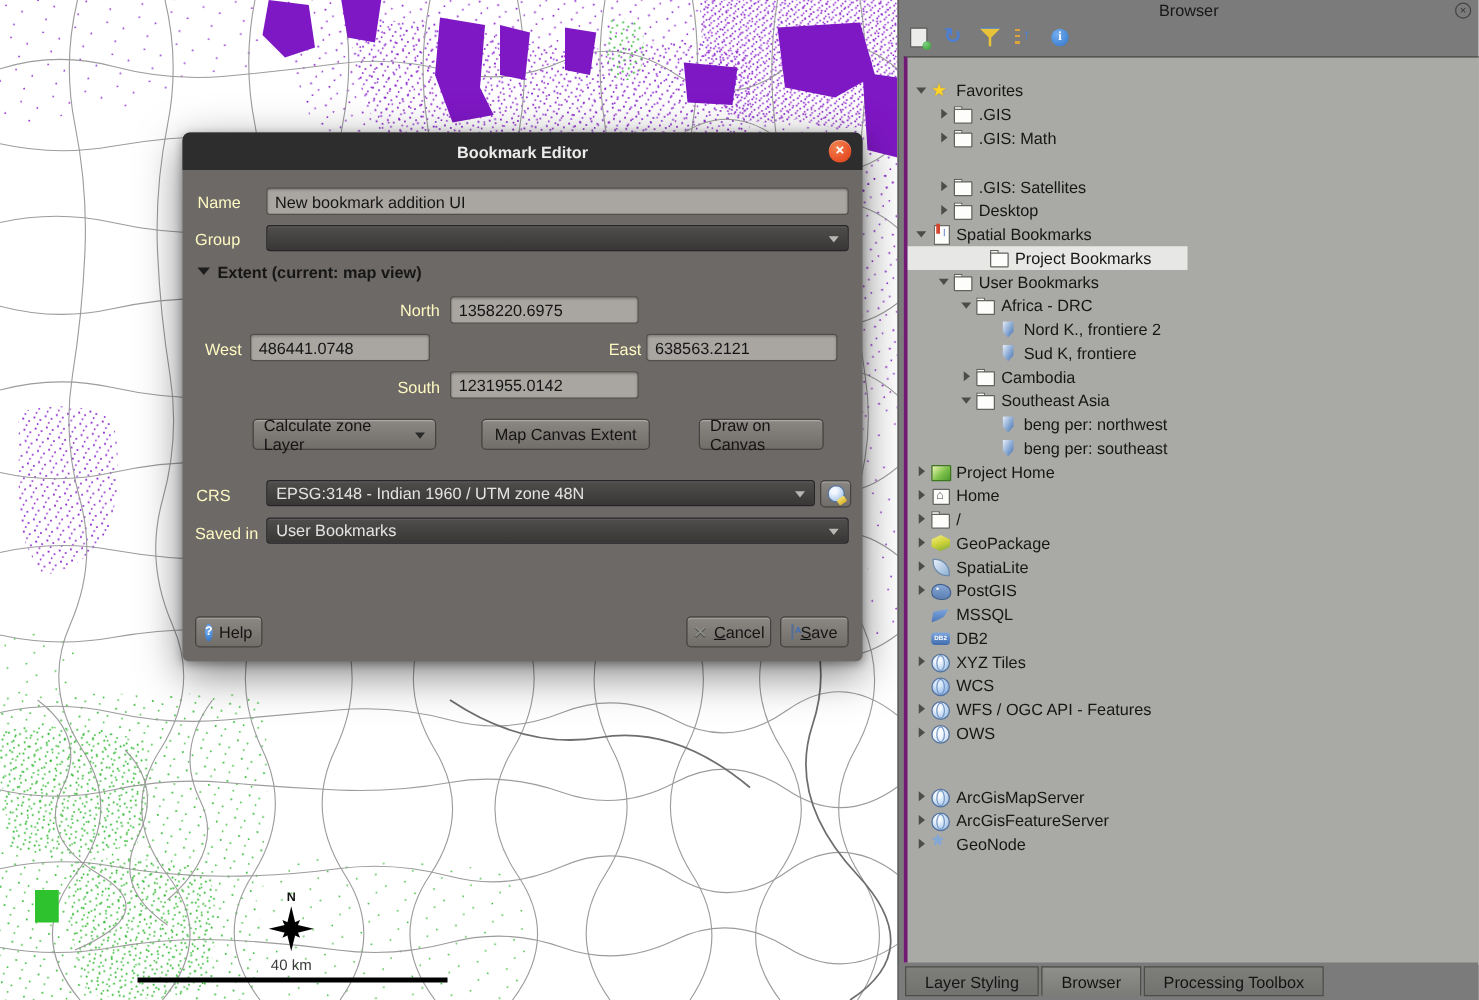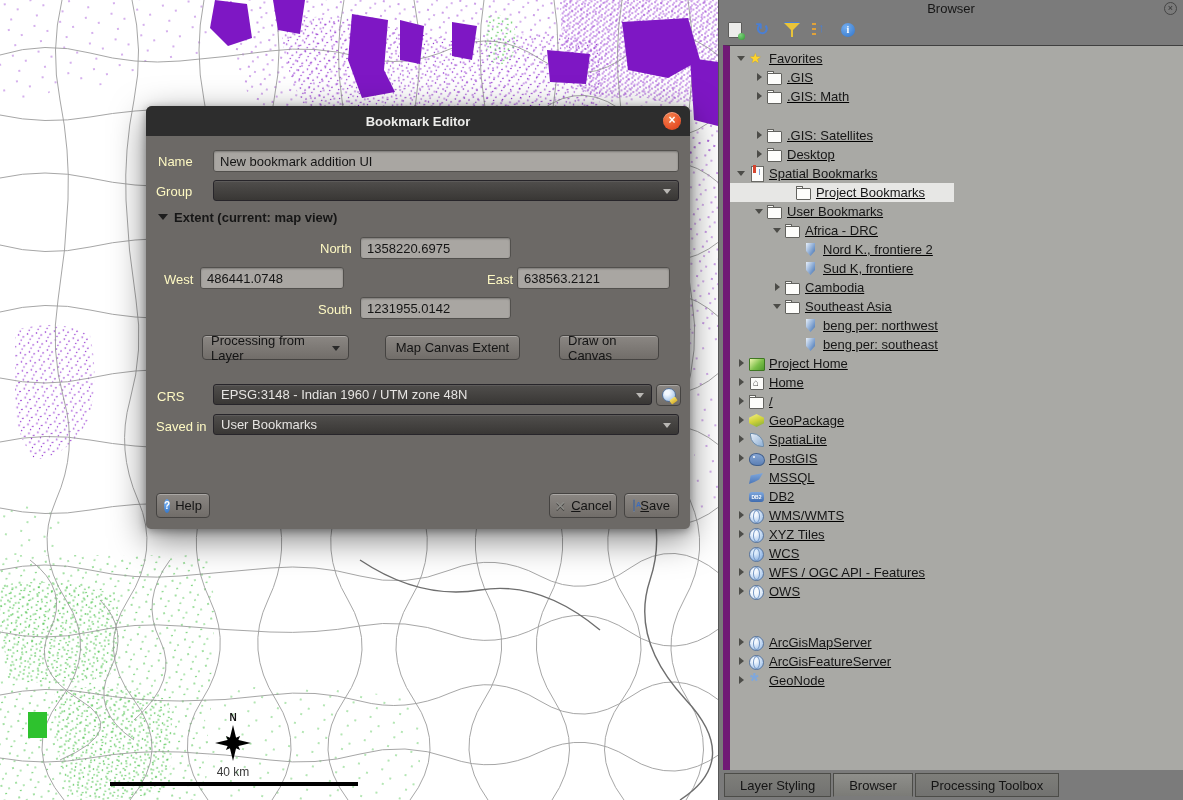--- a/index.html
+++ b/index.html
@@ -80,21 +80,21 @@
   .tb-collapse::before { content:''; position:absolute; left:2px; top:3px; width:4px; height:13px;
     background:repeating-linear-gradient(#e0a23a 0 2px, transparent 2px 5px); }
   .tb-collapse::after { content:'↑'; position:absolute; left:8px; top:0px; font-size:13px;
     font-weight:bold; color:#4a7fd4; }
   .tb-info::before { content:'i'; position:absolute; left:3px; top:3px; width:14px; height:14px;
     border-radius:50%; background:radial-gradient(circle at 35% 30%, #74aef0, #2f73c8);
     color:#fff; font-size:10px; font-weight:bold; text-align:center; line-height:14px;
     font-family:"Liberation Serif","DejaVu Serif",serif; }
 
   #tree { position:absolute; left:4px; right:0; top:45px; bottom:30px; background:#a9a9a5;
-    border-top:1px solid #3f3f3f; border-left:7px solid #701a75; overflow:hidden; padding-top:3px;text-decoration:underline; }
+    border-top:1px solid #3f3f3f; border-left:3px solid #701a75; overflow:hidden; padding-top:17px; }
   .row { height:19px; display:flex; align-items:center; font-size:13px; color:#161616;
     white-space:nowrap; }
   .row.selected { background:#e7e7e5; width:224px; }
   .arrow { width:13px; flex:none; position:relative; height:19px; }
   .arrow.closed::before { content:''; position:absolute; left:3px; top:5px;
     border:4px solid transparent; border-left:5px solid #4c4c48; }
   .arrow.open::before { content:''; position:absolute; left:1px; top:7px;
     border:4px solid transparent; border-top:5px solid #4c4c48; }
   .ticon { width:15px; height:15px; margin-right:5px; flex:none; position:relative; display:inline-block; }
   .tlabel { }
@@ -294,21 +294,21 @@
 
     <span class="dlg-label" style="left:18px;top:166px;">West</span>
     <input class="dlg-input" style="left: 54px; top: 161px; width: 144px;" value="486441.0748">
     <span class="dlg-label" style="left:341px;top:166px;">East</span>
     <input class="dlg-input" style="left: 371px; top: 161px; width: 153px;" value="638563.2121">
 
     <span class="dlg-label" style="left:172px;top:196px;">South</span>
     <input class="dlg-input" style="left: 214px; top: 191px; width: 151px;" value="1231955.0142">
 
     <div class="btn" style="left:56px;top:229px;width:147px;">
-      <span>Processing from Layer</span>
+      <span>Calculate zone Layer</span>
         <span class="menu-arrow"></span>
     </div>
     <div class="btn" style="left:239px;top:229px;width:135px;">
       <span>Map Canvas Extent</span>
     </div>
     <div class="btn" style="left:413px;top:229px;width:100px;">
       <span>Draw on Canvas</span>
     </div>
 
     <span class="dlg-label" style="left:11px;top:283px;">CRS</span>
@@ -455,25 +455,20 @@
   </div>
         <div class="row" style="padding-left: 6px;">
     <span class="arrow"></span>
     <span class="ticon i-mssql"></span>
     <span class="tlabel">MSSQL</span>
   </div>
         <div class="row" style="padding-left: 6px;">
     <span class="arrow"></span>
     <span class="ticon i-db2"></span>
     <span class="tlabel">DB2</span>
-  </div>
-        <div class="row" style="padding-left: 6px;">
-    <span class="arrow closed"></span>
-    <span class="ticon i-wms"></span>
-    <span class="tlabel">WMS/WMTS</span>
   </div>
         <div class="row" style="padding-left: 6px;">
     <span class="arrow closed"></span>
     <span class="ticon i-wms"></span>
     <span class="tlabel">XYZ Tiles</span>
   </div>
         <div class="row" style="padding-left: 6px;">
     <span class="arrow"></span>
     <span class="ticon i-wcs"></span>
     <span class="tlabel">WCS</span>

